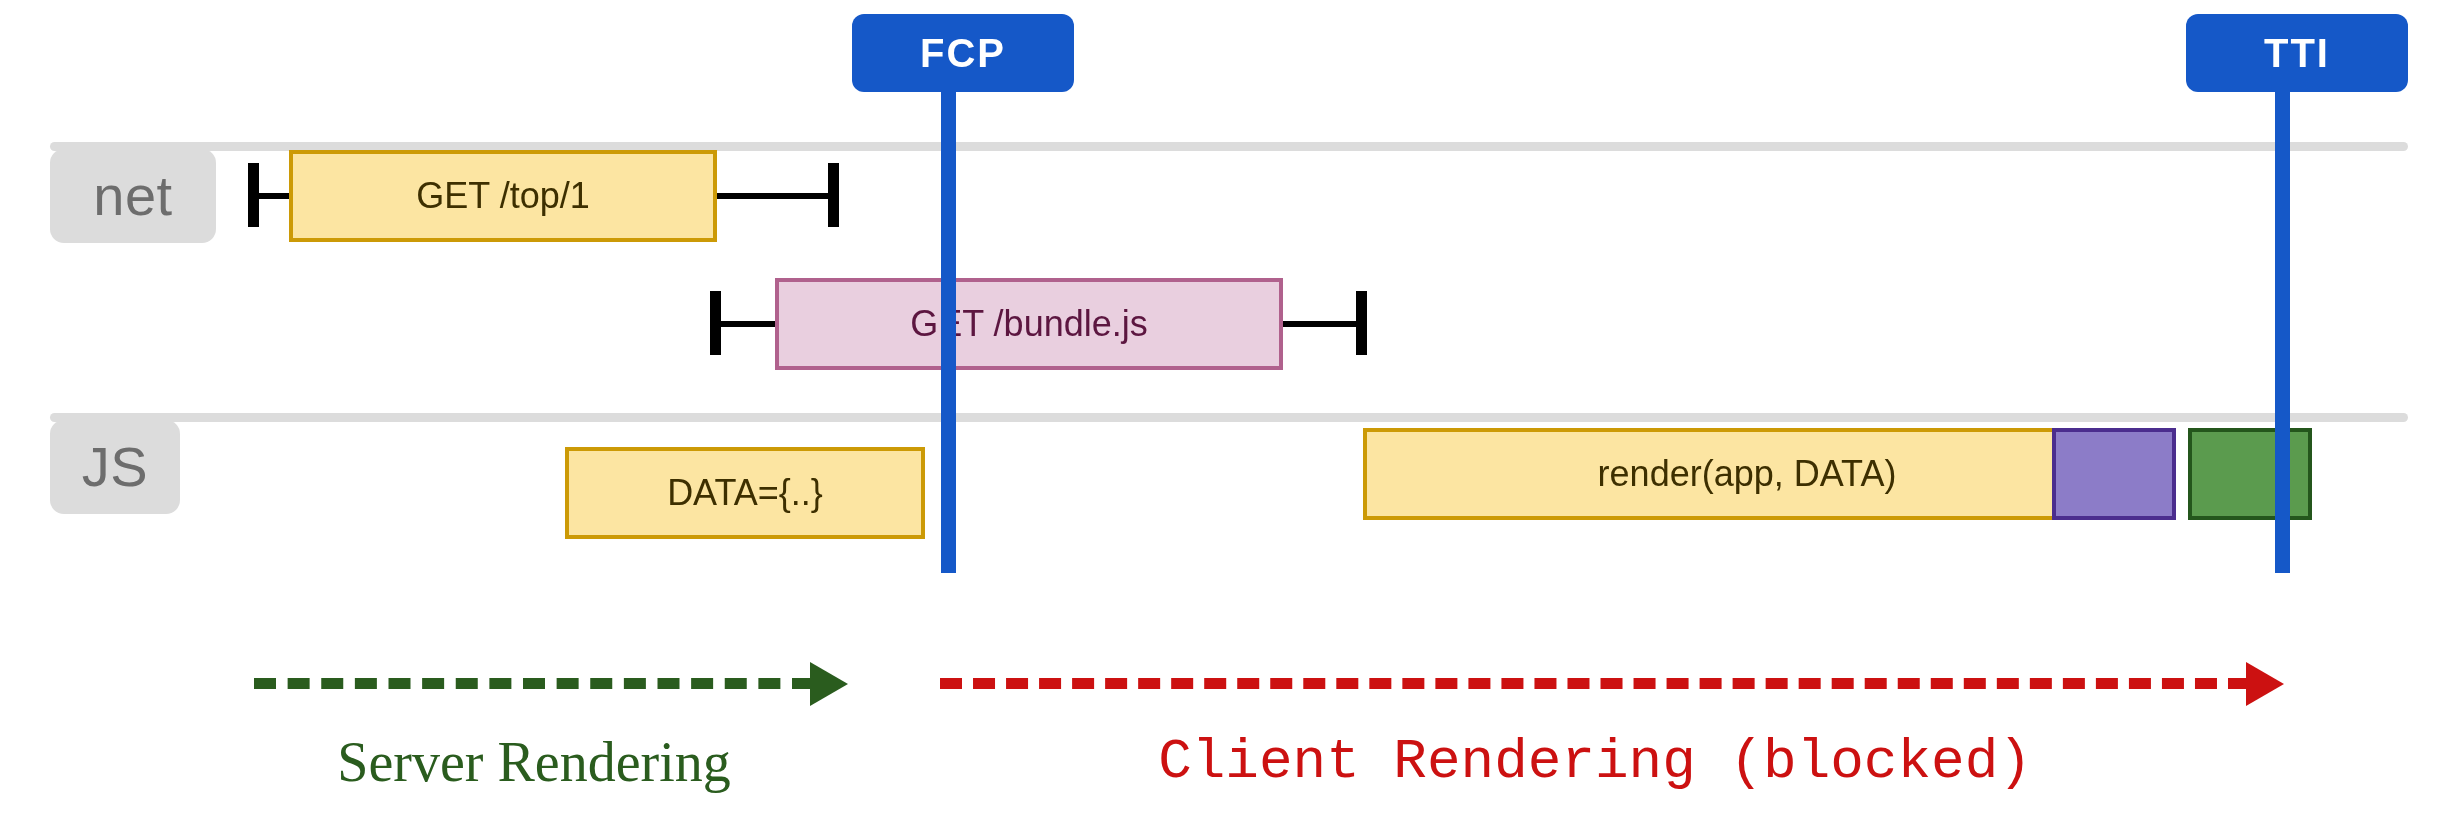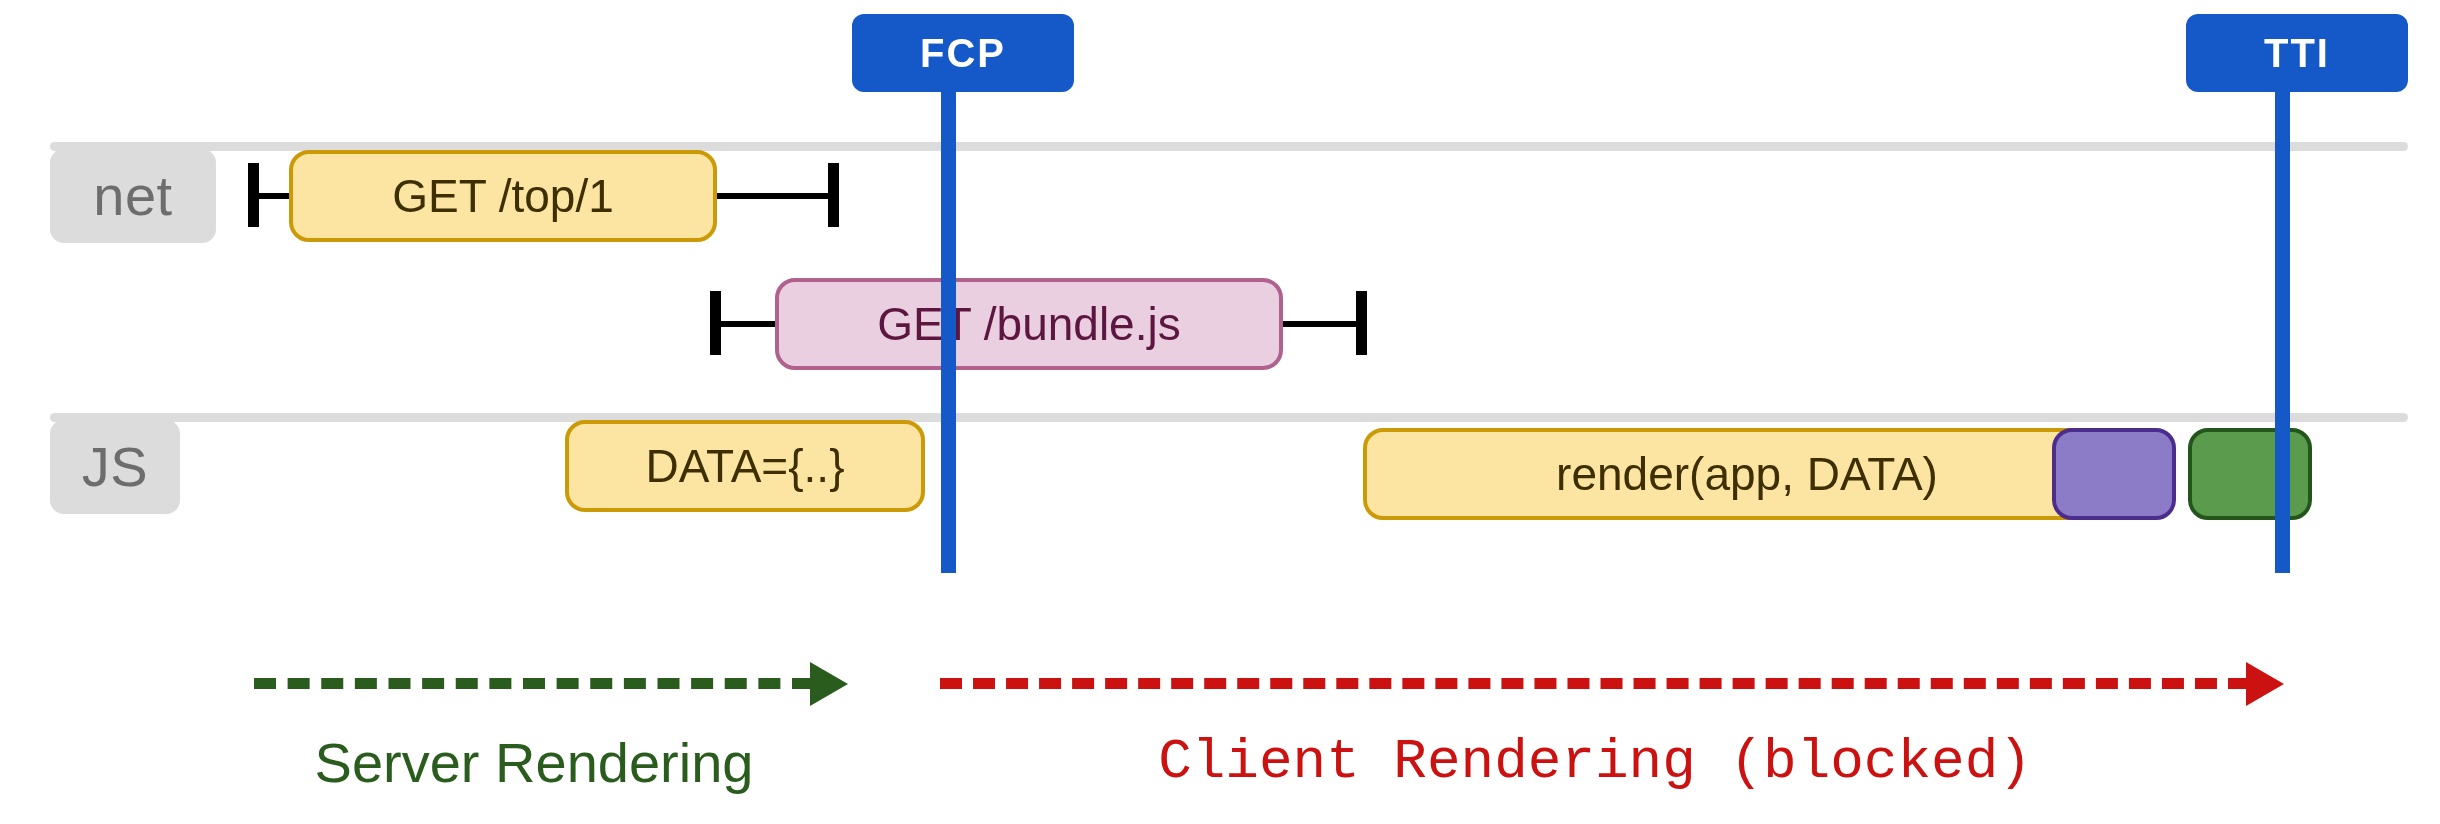--- a/index.html
+++ b/index.html
@@ -56,23 +56,22 @@
   }
 
   .task-box {
     position: absolute;
     box-sizing: border-box;
     display: flex;
     align-items: center;
     justify-content: center;
     border-width: 4px;
     border-style: solid;
-    font-size: 46px;
+    font-size: 36px;
     white-space: nowrap;
-    border-radius: 20px;
   }
   .task-box.yellow {
     background: #fce5a2;
     border-color: #cc9a06;
     color: #3d2f00;
   }
   .task-box.pink {
     background: #e9cfdf;
     border-color: #b0618d;
     color: #5c1640;
@@ -123,21 +122,21 @@
   }
   .arrow-head.server { border-left: 38px solid #2a5c1e; }
   .arrow-head.client { border-left: 38px solid #cc1111; }
 
   .phase-label {
     position: absolute;
     font-size: 56px;
     white-space: nowrap;
     text-align: center;
   }
-  .phase-label.server { color: #2a5c1e; }
+  .phase-label.server { color: #2a5c1e; font-family: Liberation Serif, serif; }
   .phase-label.client { color: #cc1111; }
 </style>
 </head>
 <body>
 
 <div id="stage">
 
   <div class="lane-rule net"></div>
   <div class="lane-rule js"></div>
 
@@ -147,21 +146,21 @@
   <div class="whisker-line" style="left:250px; top:193px; width:588px;"></div>
   <div class="whisker-cap" style="left:248px; top:163px; height:64px;"></div>
   <div class="whisker-cap" style="left:828px; top:163px; height:64px;"></div>
   <div class="task-box yellow" style="left:289px; top:150px; width:428px; height:92px;">GET /top/1</div>
 
   <div class="whisker-line" style="left:712px; top:321px; width:648px;"></div>
   <div class="whisker-cap" style="left:710px; top:291px; height:64px;"></div>
   <div class="whisker-cap" style="left:1356px; top:291px; height:64px;"></div>
   <div class="task-box pink" style="left:775px; top:278px; width:508px; height:92px;">GET /bundle.js</div>
 
-  <div class="task-box yellow" style="left:565px; top:420px; width:360px; height:92px;">DATA={..}</div>
+  <div class="task-box yellow" style="left:565px; top:447px; width:360px; height:92px;">DATA={..}</div>
 
   <div class="task-box yellow" style="left:1363px; top:428px; width:768px; height:92px;">render(app, DATA)</div>
 
   <div class="task-box purple" style="left:2052px; top:428px; width:124px; height:92px;"></div>
   <div class="task-box green" style="left:2188px; top:428px; width:124px; height:92px;"></div>
 
   <div class="marker-stem" style="left:941px; top:78px; height:495px;"></div>
   <div class="marker-flag" style="left:852px; top:14px; width:222px; height:78px;">FCP</div>
 
   <div class="marker-stem" style="left:2275px; top:78px; height:495px;"></div>

